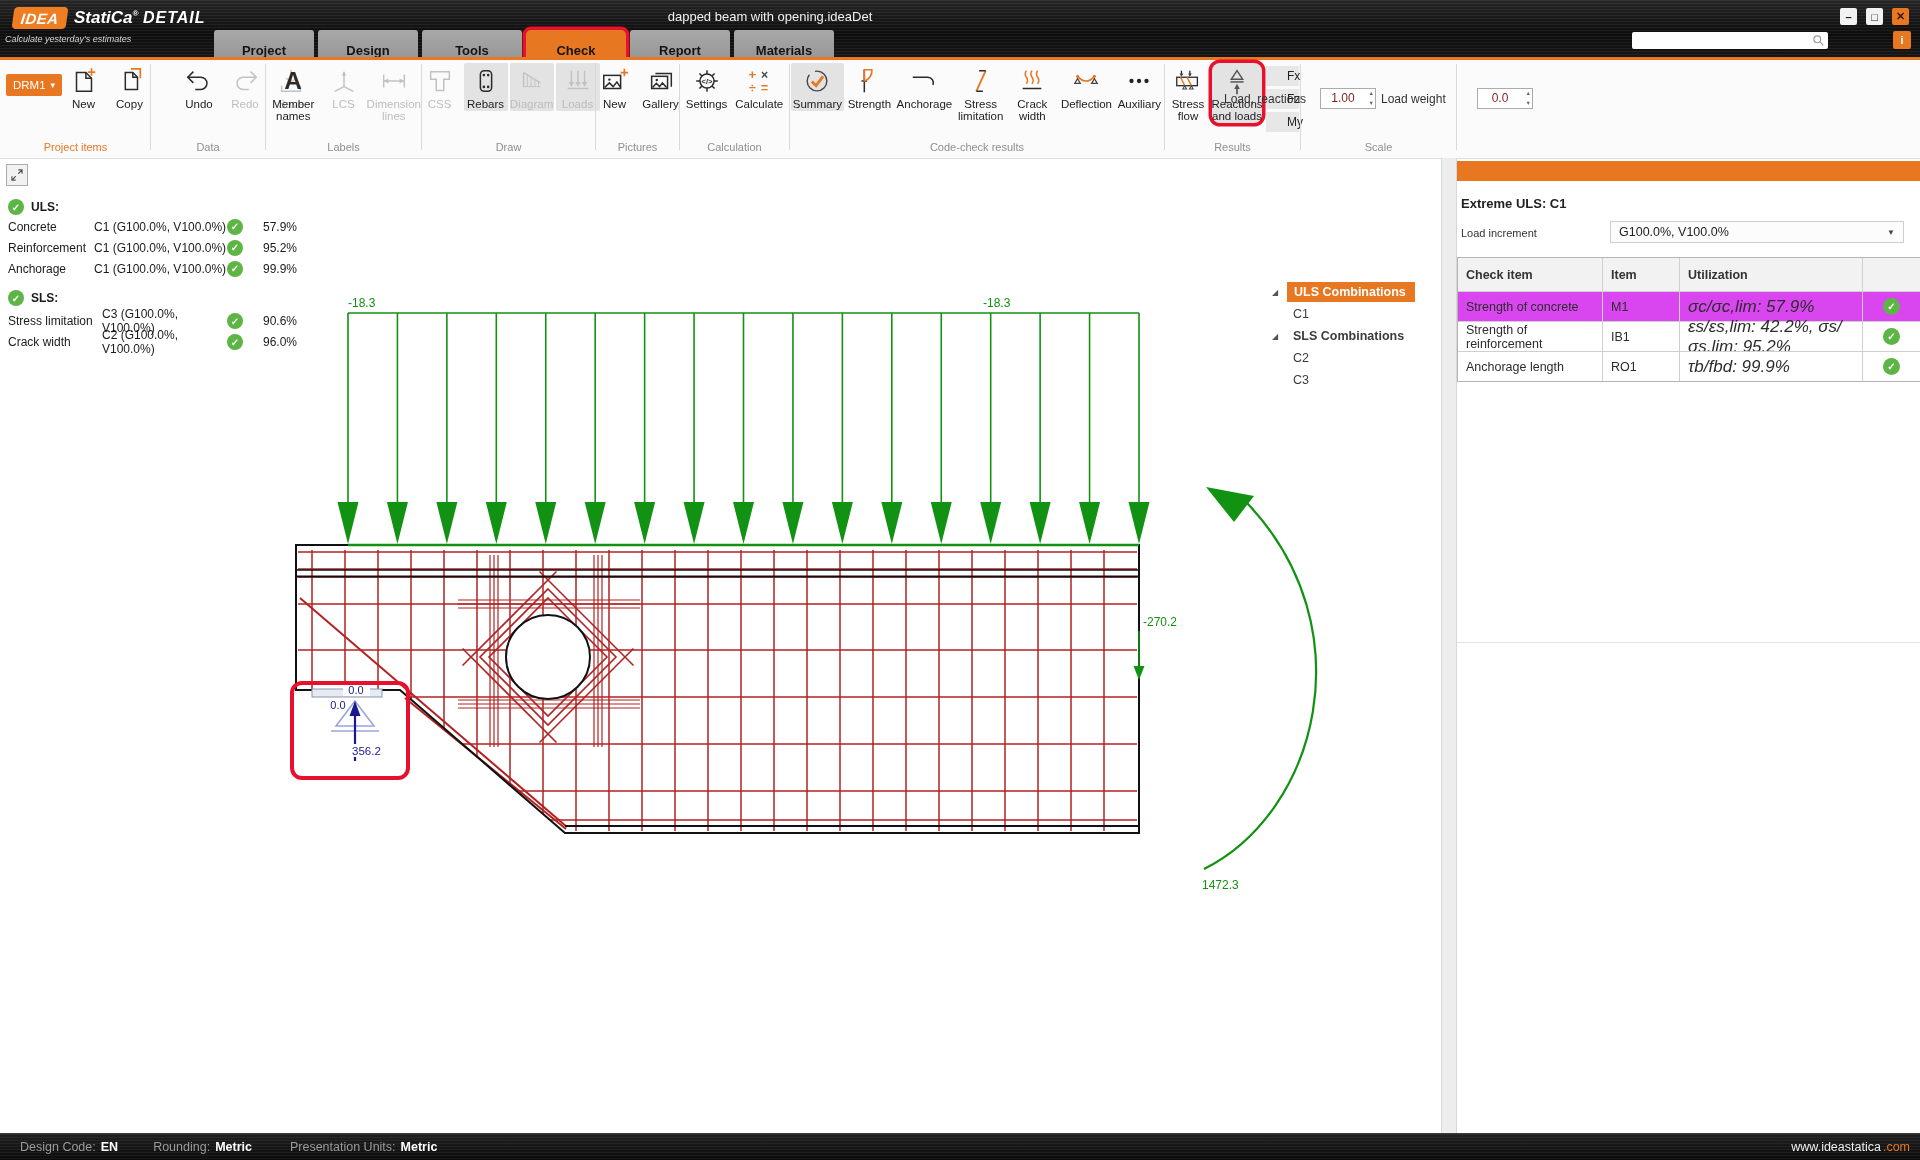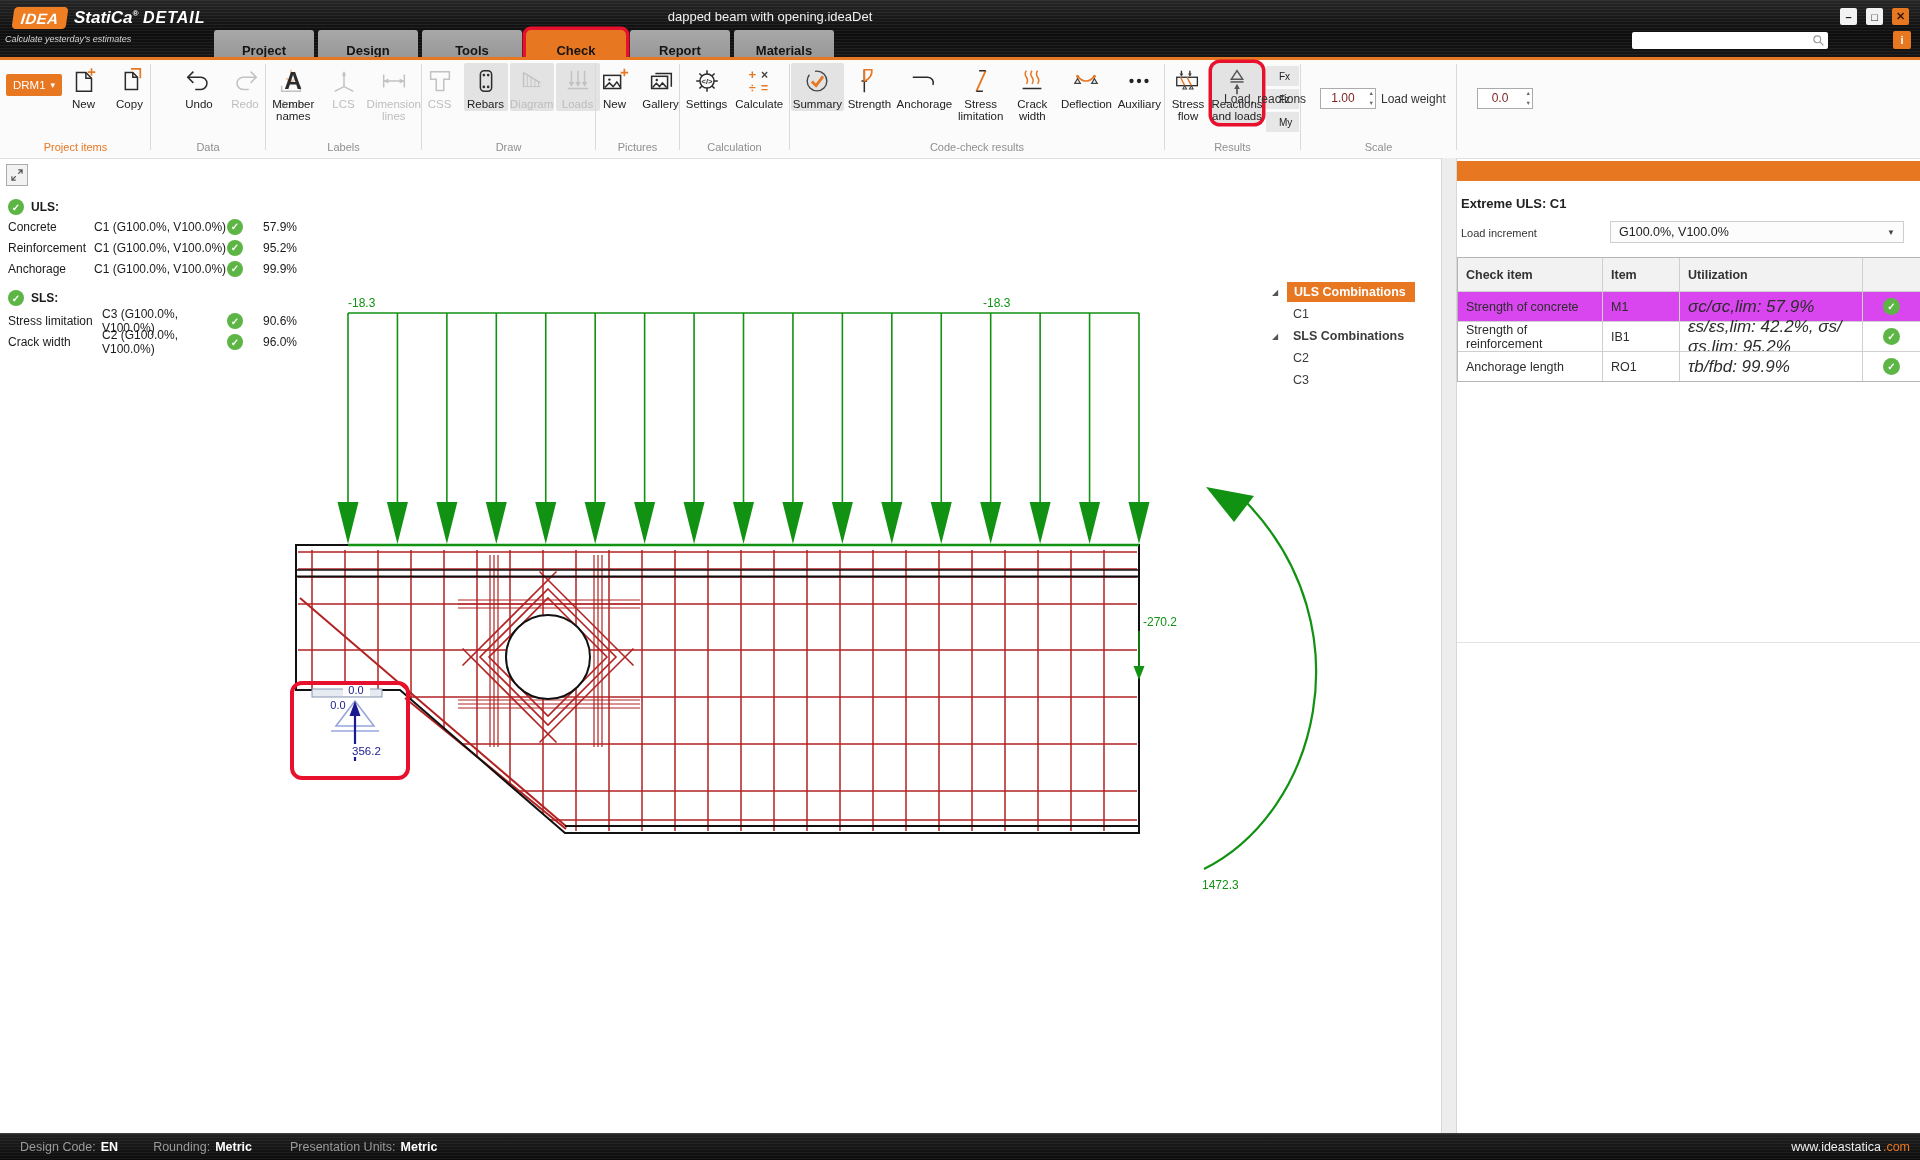--- a/index.html
+++ b/index.html
@@ -40,21 +40,21 @@
     font-size:11.5px;color:#222;text-align:center;cursor:pointer;}
   .rbtn .ric{width:34px;height:32px;display:flex;align-items:center;justify-content:center;}
   .rbtn .rlb{line-height:12px;margin-top:1px;max-width:64px;}
   .rbtn .rlb.narrow{max-width:46px;}
   .rbtn.disabled{color:#bdbdbd;}
   .rbtn.selected{background:#e3e3e3;}
   .rbtn.redbox{box-shadow:0 0 0 3.5px #e8112d;border-radius:8px;}
   #drm-btn{position:absolute;left:6px;top:14px;width:56px;height:22px;background:#e87722;color:#fff;border-radius:2px;
     font-size:11.5px;display:flex;align-items:center;justify-content:center;gap:5px;cursor:pointer;}
   .togglecol{display:flex;flex-direction:column;gap:3px;margin-top:3px;margin-left:2px;}
-  .toggle{width:33px;height:20px;background:#e7e7e7;font-size:10px;color:#222;display:flex;align-items:center;padding-left:13px;box-sizing:border-box;cursor:pointer;}
+  .toggle{width:33px;height:20px;background:#e7e7e7;font-size:12px;color:#222;display:flex;align-items:center;padding-left:21px;box-sizing:border-box;cursor:pointer;}
   .scalerows{display:flex;flex-direction:row;gap:5px;margin-top:25px;}
   .scalerow{display:flex;align-items:center;gap:8px;}
   .scalerow .flab{width:88px;font-size:12px;color:#333;text-align:left;}
   .spin{position:relative;width:56px;height:21px;border:1px solid #ababab;background:#fff;box-sizing:border-box;}
   .spin .val{display:block;line-height:19px;text-align:center;padding-right:10px;font-size:12px;color:#7f1d1d;}
   .spin .arrs{position:absolute;right:1px;top:0;height:19px;display:flex;flex-direction:column;justify-content:space-between;font-size:5.5px;color:#666;line-height:9px;cursor:pointer;}
   svg text{font-family:"Liberation Sans",sans-serif;}
   
   #fit-btn{position:absolute;left:6px;top:164px;width:22px;height:22px;background:#f2f2f2;border:1px solid #ababab;
     box-sizing:border-box;display:flex;align-items:center;justify-content:center;cursor:pointer;}

